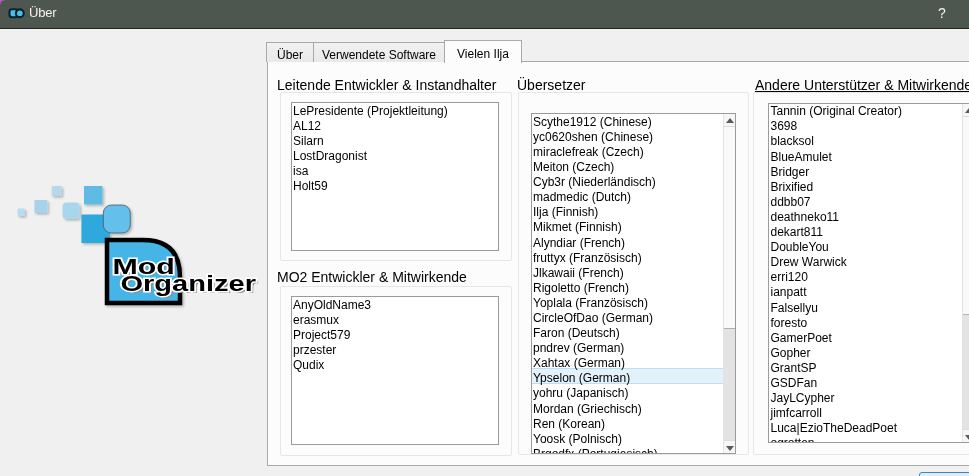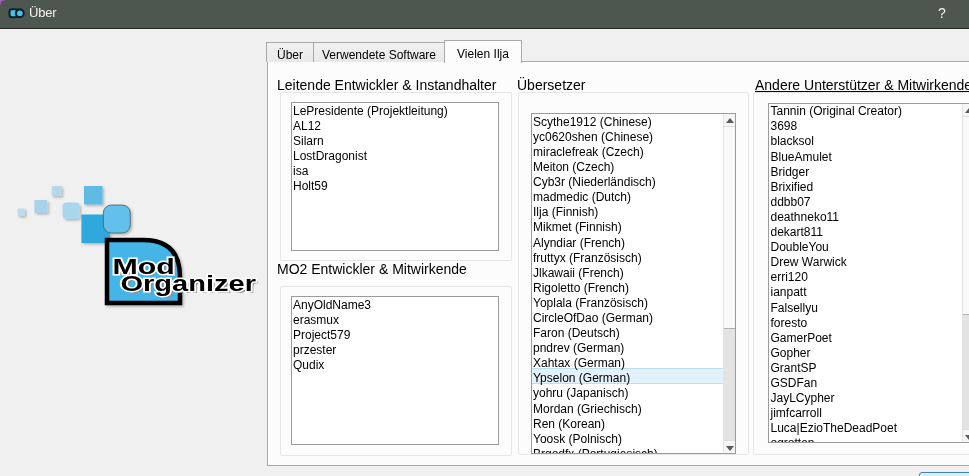--- a/index.html
+++ b/index.html
@@ -88,21 +88,21 @@
 <div class="panel" style="left:279.5px; top:91.5px; width:232px; height:169px;"></div>
 <div class="listbox" style="left:290.5px; top:102px; width:208px; height:148.5px;">
   <div class="items">LePresidente (Projektleitung)
 AL12
 Silarn
 LostDragonist
 isa
 Holt59</div>
 </div>
 
-<div class="lbl" style="left:277px; top:261px;">MO2 Entwickler &amp; Mitwirkende</div>
+<div class="lbl" style="left:277px; top:269px;">MO2 Entwickler &amp; Mitwirkende</div>
 <div class="panel" style="left:279.5px; top:286px; width:232px; height:170px;"></div>
 <div class="listbox" style="left:290.5px; top:296.3px; width:208px; height:149px;">
   <div class="items">AnyOldName3
 erasmux
 Project579
 przester
 Qudix</div>
 </div>
 
 <div class="lbl" style="left:517px; top:76.5px;">Übersetzer</div>

